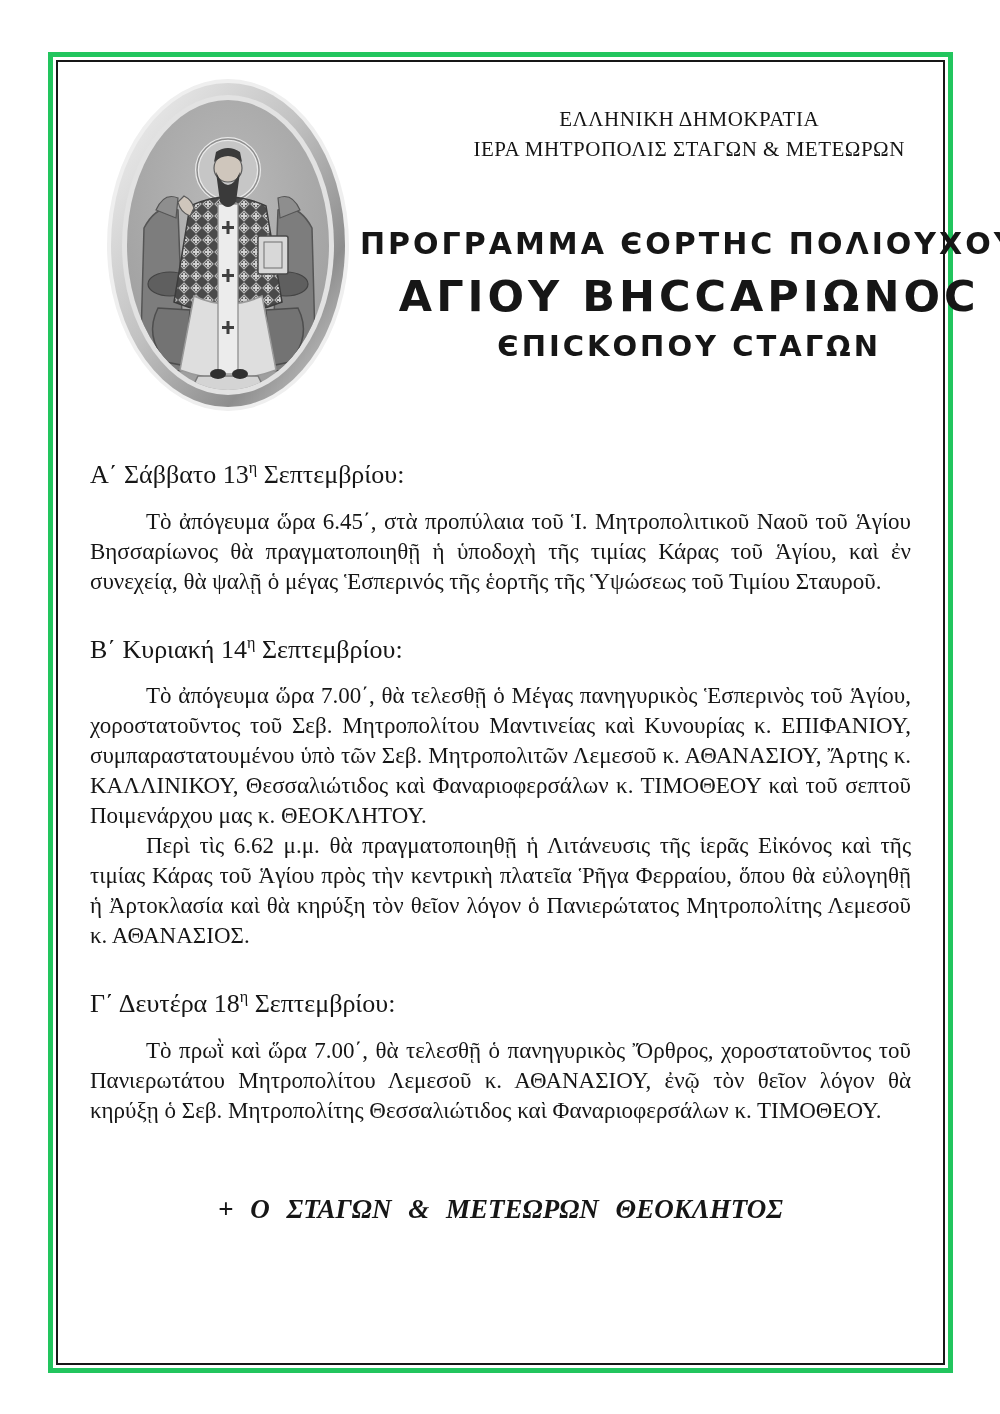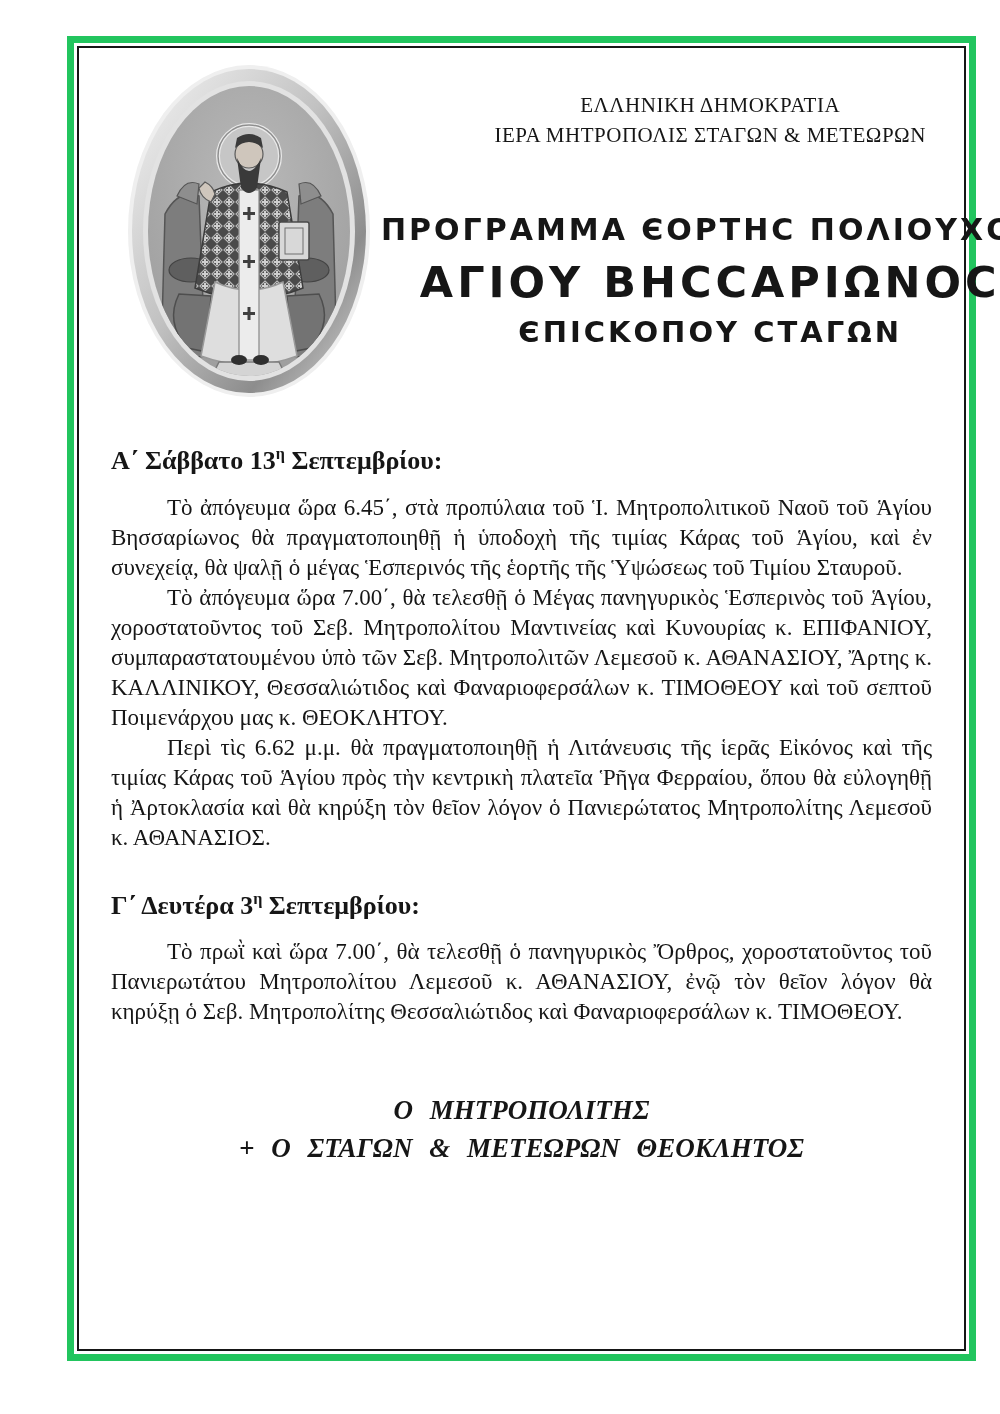--- a/index.html
+++ b/index.html
@@ -5,23 +5,22 @@
   html, body { margin: 0; padding: 0; }
   body {
     width: 1000px; height: 1414px;
     background: #ffffff;
     font-family: "Liberation Serif", serif;
     color: #161616;
     position: relative;
     overflow: hidden;
   }
   .frame-outer {
-    position: absolute; left: 48px; top: 36px; width: 895px; height: 1311px;
-    border: 7px solid #22c55e;
-    margin-left: 19px;
+    position: absolute; left: 48px; top: 52px; width: 895px; height: 1311px;
+    border: 5px solid #22c55e;
   }
   .frame-inner {
     position: absolute; left: 3px; top: 3px; right: 3px; bottom: 3px;
     border: 2px solid #161616;
   }
   .content {
     position: absolute; inset: 0;
     padding: 10px 30px 0 30px;
     box-sizing: border-box;
   }
@@ -45,21 +44,21 @@
     margin-top: 10px; white-space: nowrap;
   }
   .title3 {
     font-family: "DejaVu Sans", sans-serif;
     font-weight: 700; font-size: 29px; letter-spacing: 3px;
     margin-top: 8px; white-space: nowrap;
   }
   
   .sections { margin-top: 36px; padding: 0 2px; }
   .section-heading {
-    font-weight: 700; font-size: 26px; line-height: 32px;
+    font-weight: 400; font-size: 26px; line-height: 32px;
     margin: 30px 0 16px 0;
   }
   .section-heading sup { font-size: 62%; }
   .section:first-child .section-heading { margin-top: 0; }
   .body-par {
     font-size: 23px; line-height: 30px;
     text-align: justify; text-indent: 56px;
     margin: 0;
   }
   .body-par b { font-weight: 400; }
@@ -169,35 +168,35 @@
       <div class="sections">
 
         <div class="section">
           <div class="section-heading"><span>Α΄ Σάββατο 13</span><sup>η</sup><span> Σεπτεμβρίου:</span></div>
           <div>
               <p class="body-par"><span>Τὸ ἀπόγευμα ὥρα 6.45΄, στὰ προπύλαια τοῦ Ἱ. Μητροπολιτικοῦ Ναοῦ τοῦ Ἁγίου Βησσαρίωνος θὰ πραγματοποιηθῇ ἡ ὑποδοχὴ τῆς τιμίας Κάρας τοῦ Ἁγίου, καὶ ἐν συνεχείᾳ, θὰ ψαλῇ ὁ μέγας Ἑσπερινός τῆς ἑορτῆς τῆς Ὑψώσεως τοῦ Τιμίου Σταυροῦ.</span></p>
             </div>
         </div>
 
         <div class="section">
+          <div class="section-heading"><span>Β΄ Κυριακή 14</span><sup>η</sup><span> Σεπτεμβρίου:</span></div>
           <div>
               <p class="body-par"><span>Τὸ ἀπόγευμα ὥρα 7.00΄, θὰ τελεσθῇ ὁ Μέγας πανηγυρικὸς Ἑσπερινὸς τοῦ Ἁγίου, χοροστατοῦντος τοῦ Σεβ. Μητροπολίτου Μαντινείας καὶ Κυνουρίας κ. </span><b>ΕΠΙΦΑΝΙΟΥ</b><span>, συμπαραστατουμένου ὑπὸ τῶν Σεβ. Μητροπολιτῶν Λεμεσοῦ κ. </span><b>ΑΘΑΝΑΣΙΟΥ</b><span>, Ἄρτης κ. </span><b>ΚΑΛΛΙΝΙΚΟΥ</b><span>, Θεσσαλιώτιδος καὶ Φαναριοφερσάλων κ. </span><b>ΤΙΜΟΘΕΟΥ</b><span> καὶ τοῦ σεπτοῦ Ποιμενάρχου μας κ. </span><b>ΘΕΟΚΛΗΤΟΥ</b><span>.</span></p>
               <p class="body-par"><span>Περὶ τὶς 6.62 μ.μ. θὰ πραγματοποιηθῇ ἡ Λιτάνευσις τῆς ἱερᾶς Εἰκόνος καὶ τῆς τιμίας Κάρας τοῦ Ἁγίου πρὸς τὴν κεντρικὴ πλατεῖα Ῥῆγα Φερραίου, ὅπου θὰ εὐλογηθῇ ἡ Ἀρτοκλασία καὶ θὰ κηρύξη τὸν θεῖον λόγον ὁ Πανιερώτατος Μητροπολίτης Λεμεσοῦ κ. </span><b>ΑΘΑΝΑΣΙΟΣ</b><span>.</span></p>
             </div>
         </div>
 
         <div class="section">
-          <div class="section-heading"><span>Γ΄ Δευτέρα 3</span><sup>η</sup><span> Σεπτεμβρίου:</span></div>
+          <div class="section-heading"><span>Γ΄ Δευτέρα 18</span><sup>η</sup><span> Σεπτεμβρίου:</span></div>
           <div>
               <p class="body-par"><span>Τὸ πρωῒ καὶ ὥρα 7.00΄, θὰ τελεσθῇ ὁ πανηγυρικὸς Ὄρθρος, χοροστατοῦντος τοῦ Πανιερωτάτου Μητροπολίτου Λεμεσοῦ κ. </span><b>ΑΘΑΝΑΣΙΟΥ</b><span>, ἐνῷ τὸν θεῖον λόγον θὰ κηρύξῃ ὁ Σεβ. Μητροπολίτης Θεσσαλιώτιδος καὶ Φαναριοφερσάλων κ. </span><b>ΤΙΜΟΘΕΟΥ</b><span>.</span></p>
             </div>
         </div>
 
       </div>
 
       <div class="signature">
-        <div>Ο ΜΗΤΡΟΠΟΛΙΤΗΣ</div>
         <div>+ Ο ΣΤΑΓΩΝ &amp; ΜΕΤΕΩΡΩΝ ΘΕΟΚΛΗΤΟΣ</div>
       </div>
 
     </div>
   </div>
 </div>
 
 </body></html>

